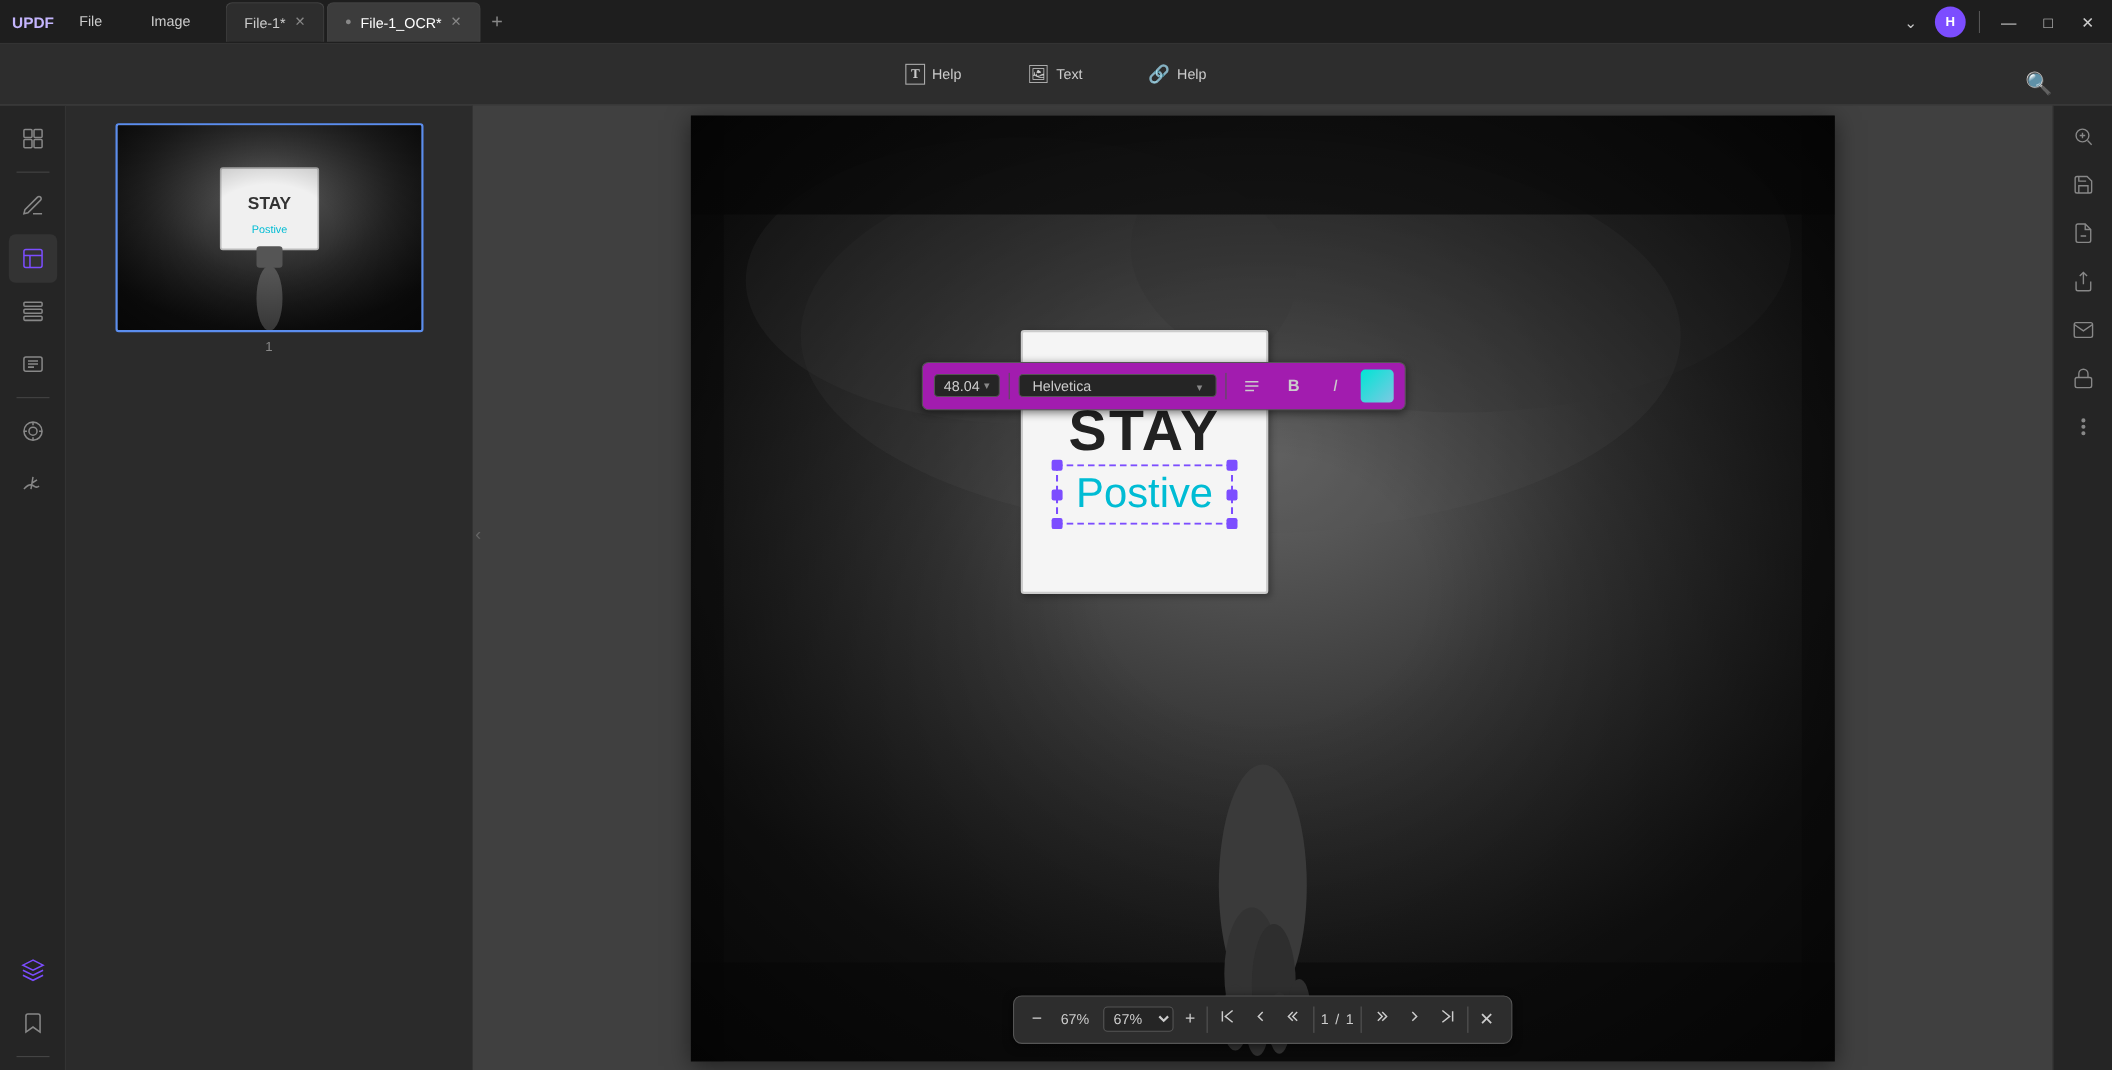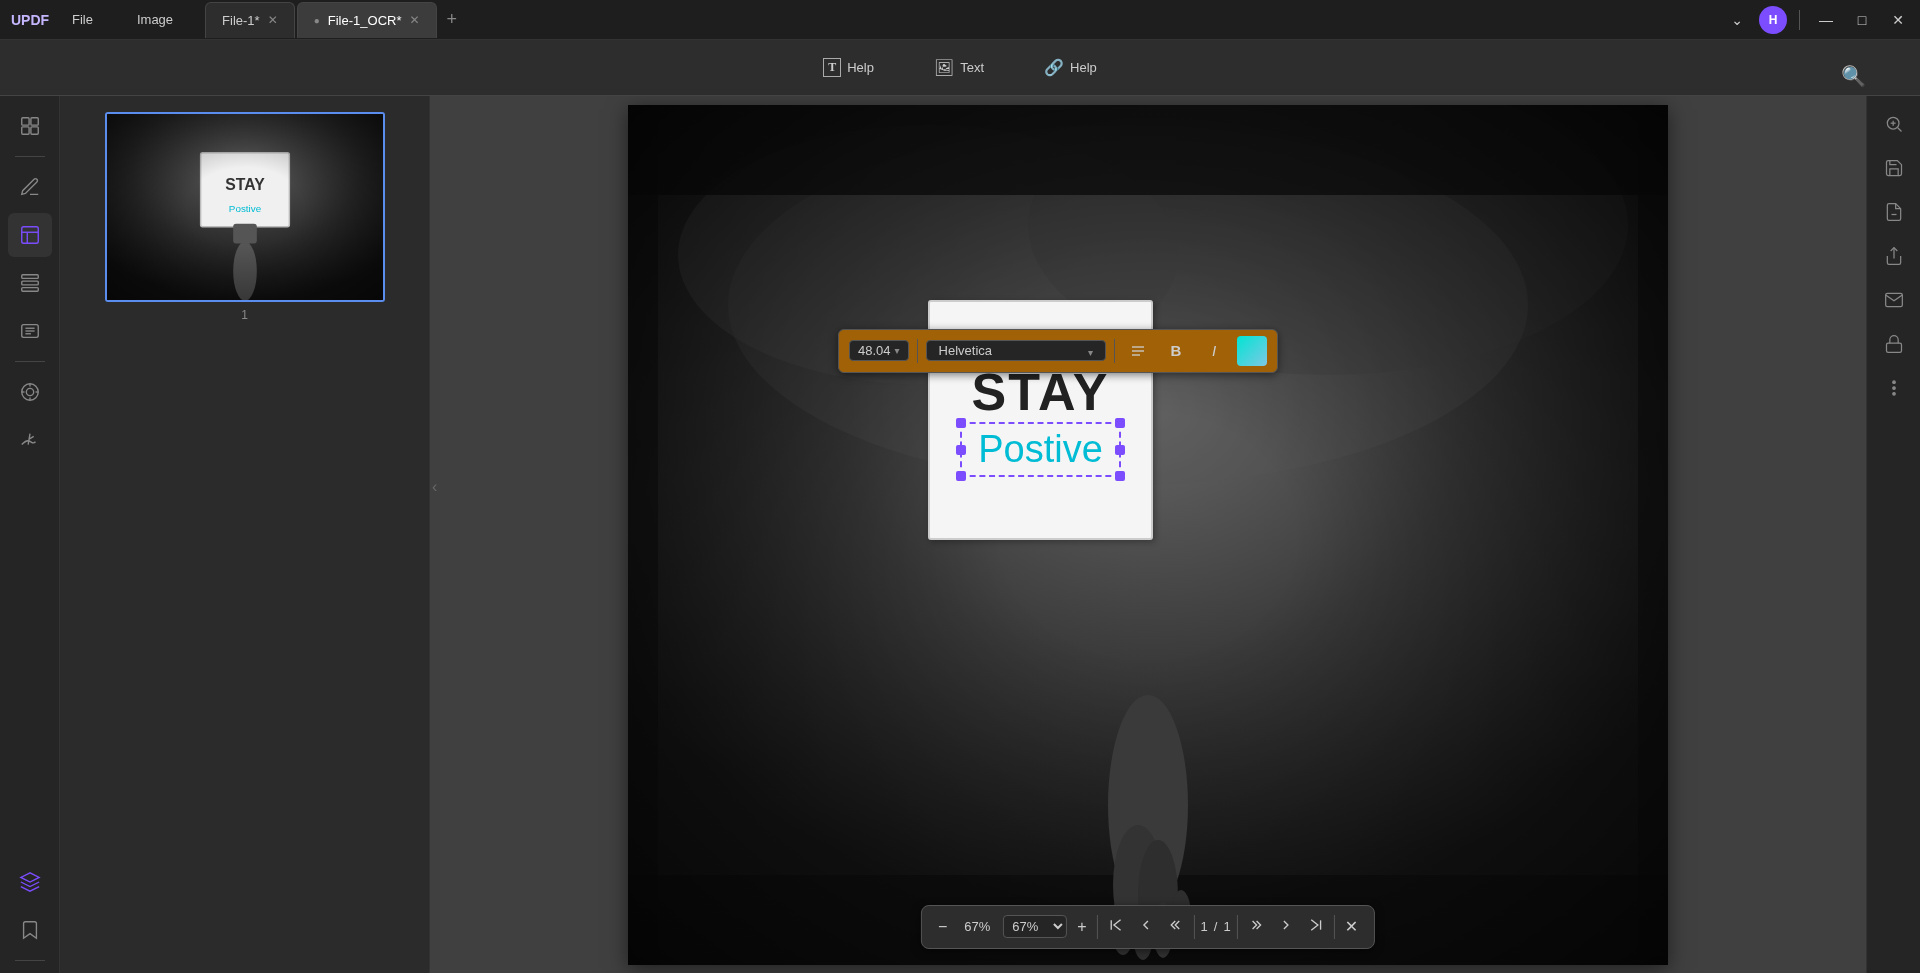--- a/index.html
+++ b/index.html
@@ -345,21 +345,21 @@
             <div style="width:10px;height:10px;background:#7c4dff;border-radius:2px;position:absolute;bottom:-6px;right:-6px;"></div>
 
             <div style="width:10px;height:10px;background:#7c4dff;border-radius:2px;position:absolute;top:50%;left:-6px;transform:translateY(-50%);"></div>
             <div style="width:10px;height:10px;background:#7c4dff;border-radius:2px;position:absolute;top:50%;right:-6px;transform:translateY(-50%);"></div>
           </div>
         </div>
       </div>
 
       
       <div id="text-toolbar" style="position:absolute;top:224px;left:210px;width:440px;height:44px;
-                  background:#a16207;border:1px solid #555;border-radius:6px;
+                  background:#a21caf;border:1px solid #555;border-radius:6px;
                   display:flex;align-items:center;padding:0 10px;gap:8px;z-index:100;
                   box-shadow:0 2px 8px rgba(0,0,0,0.5);">
         <div class="tt-font-size">
           <span>48.04</span>
           <span class="tt-arrow">▾</span>
         </div>
         <div class="tt-divider"></div>
         <div class="tt-font-name">
           <span>Helvetica</span>
           <span class="tt-arrow" style="margin-left:auto;">▾</span>

